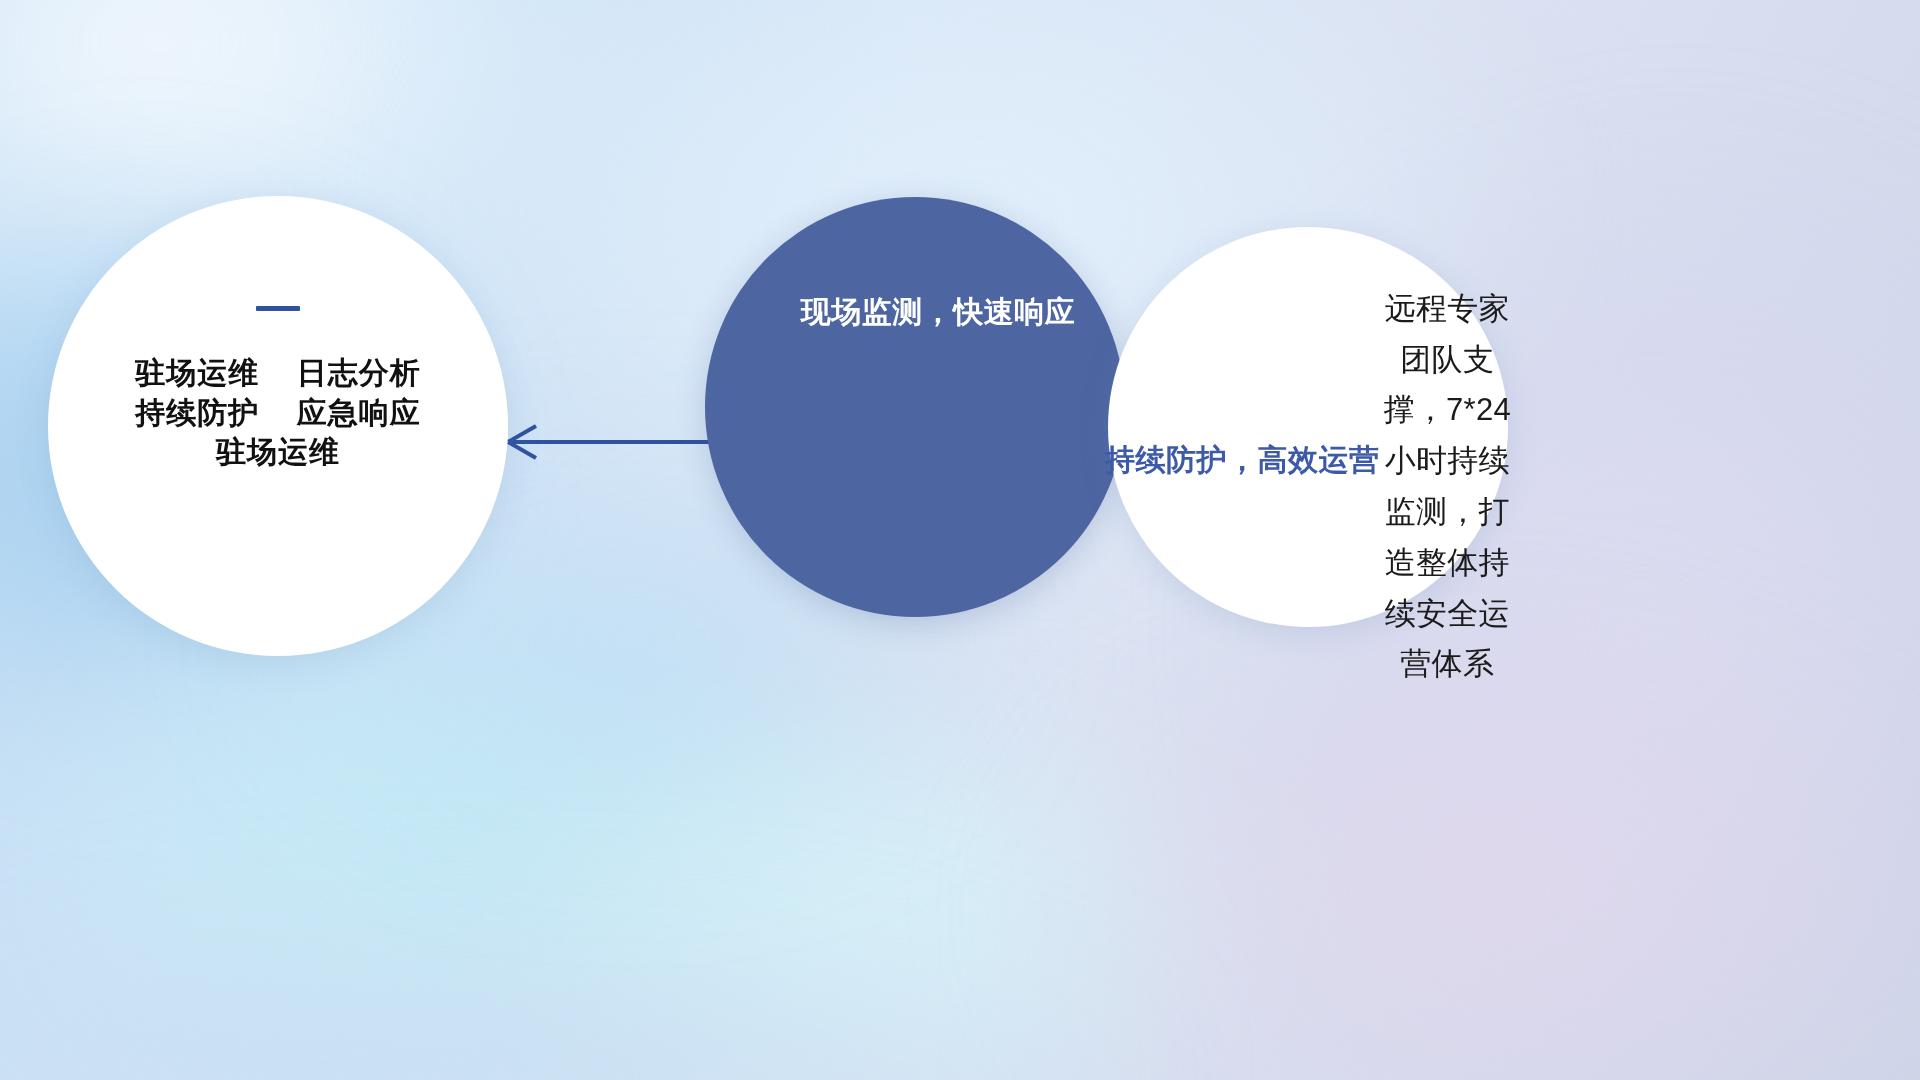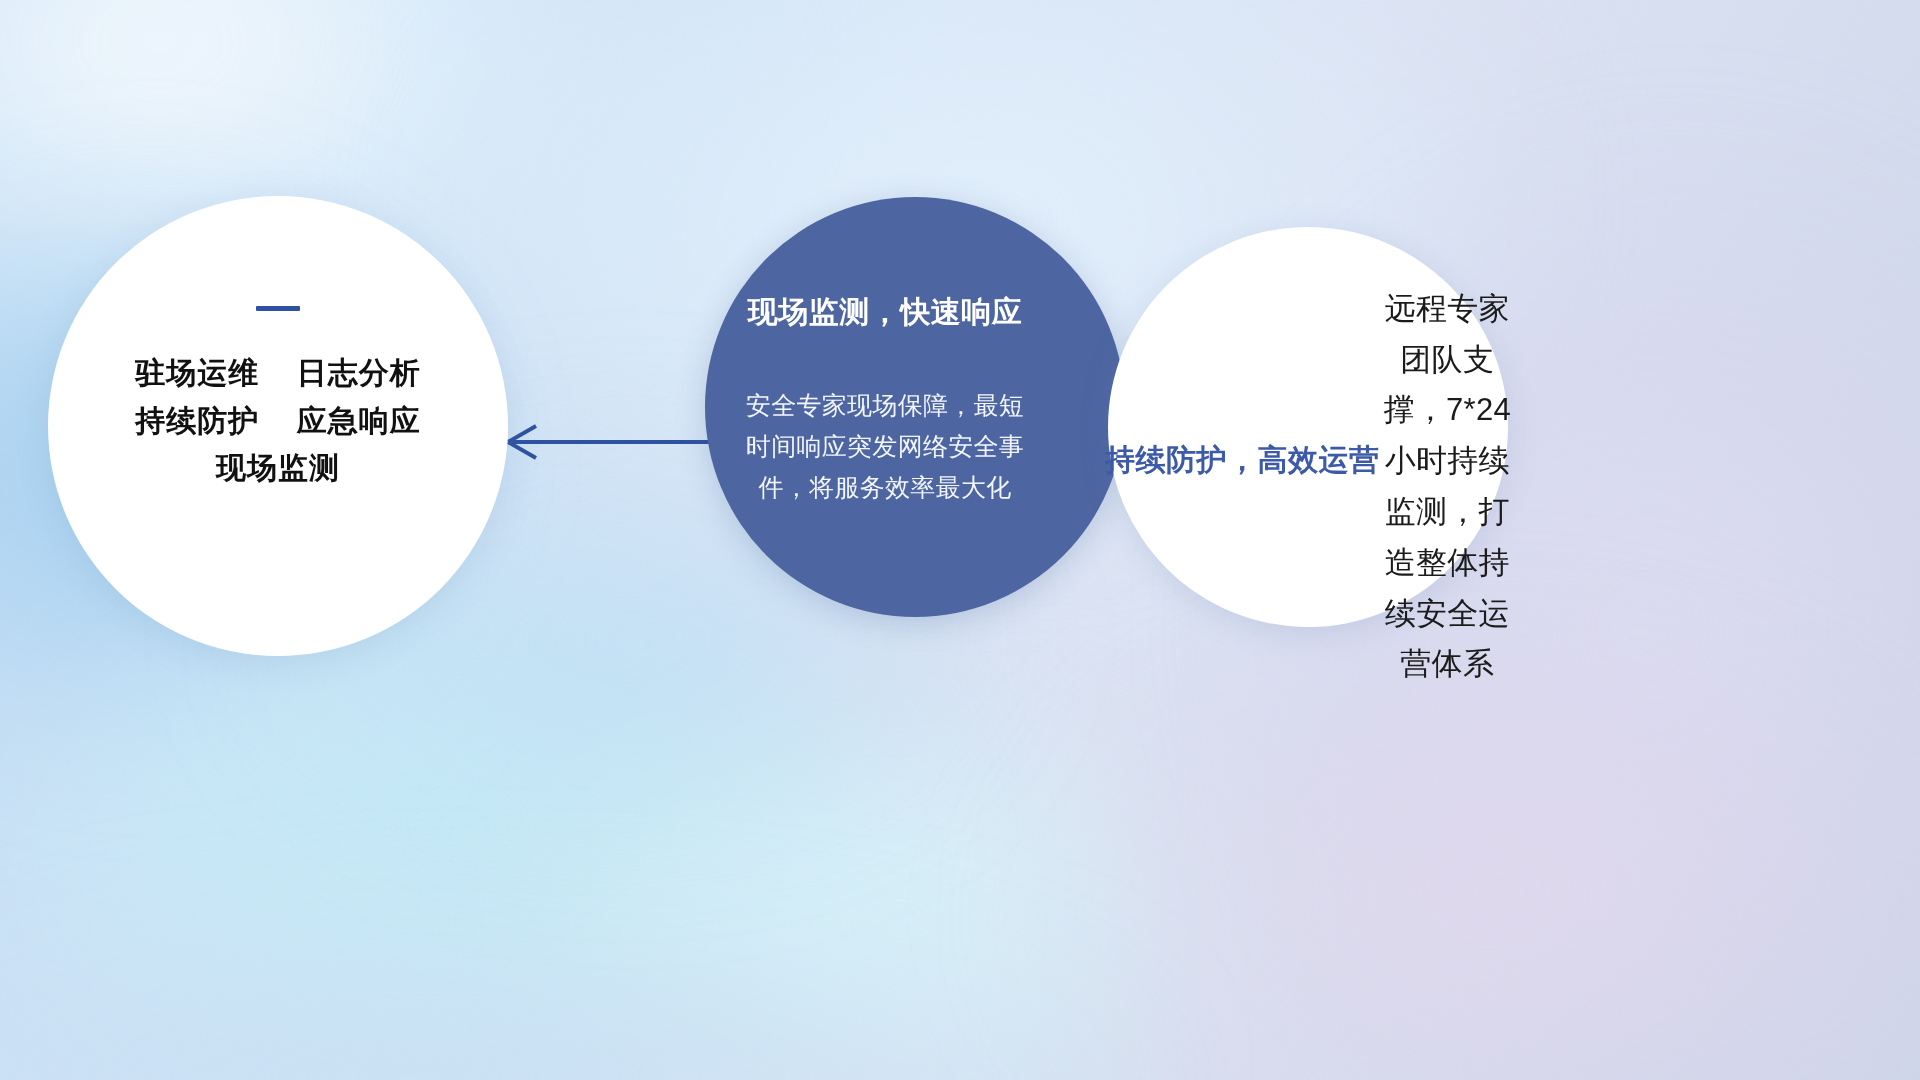--- a/index.html
+++ b/index.html
@@ -144,35 +144,35 @@
     width: 44px;
     height: 5px;
     background: #2f52a0;
     border-radius: 1px;
     margin-bottom: 46px;
   }
   .left-lines {
     display: flex;
     flex-direction: column;
     align-items: center;
-    gap: 16px;
+    gap: 8px;
   }
   .left-line {
     font-size: 30px;
     font-weight: bold;
     color: #111111;
     letter-spacing: 1px;
     white-space: pre;
     line-height: 1.05;
   }
 
   
   .mid-content {
     position: absolute;
-    left: 675px;
+    left: 728px;
     top: 197px;
     width: 420px;
     height: 420px;
     box-sizing: border-box;
     display: flex;
     flex-direction: column;
     align-items: center;
     padding-top: 95px;
   }
   .mid-title {
@@ -244,29 +244,28 @@
   </svg>
 
   <div class="circle circle-left"></div>
 
   <div class="circle circle-mid"></div>
 
   <div class="circle circle-right wide"></div>
 
   <div class="mid-content">
     <div class="mid-title">现场监测，快速响应</div>
-    <div class="mid-body">安全专家现场保障，最短时间响应突发网络安全事件，将服务效率最大化</div>
   </div>
 
   <div class="left-content">
     <div class="dash"></div>
     <div class="left-lines">
       <div class="left-line">驻场运维    日志分析</div>
       <div class="left-line">持续防护    应急响应</div>
-      <div class="left-line">现场监测</div>
+      <div class="left-line">驻场运维</div>
     </div>
   </div>
 
   <div class="right-content">
     <div class="right-title">持续防护，高效运营</div>
     <div class="right-body">远程专家团队支撑，7*24小时持续监测，打造整体持续安全运营体系</div>
   </div>
 
 </div>
 

